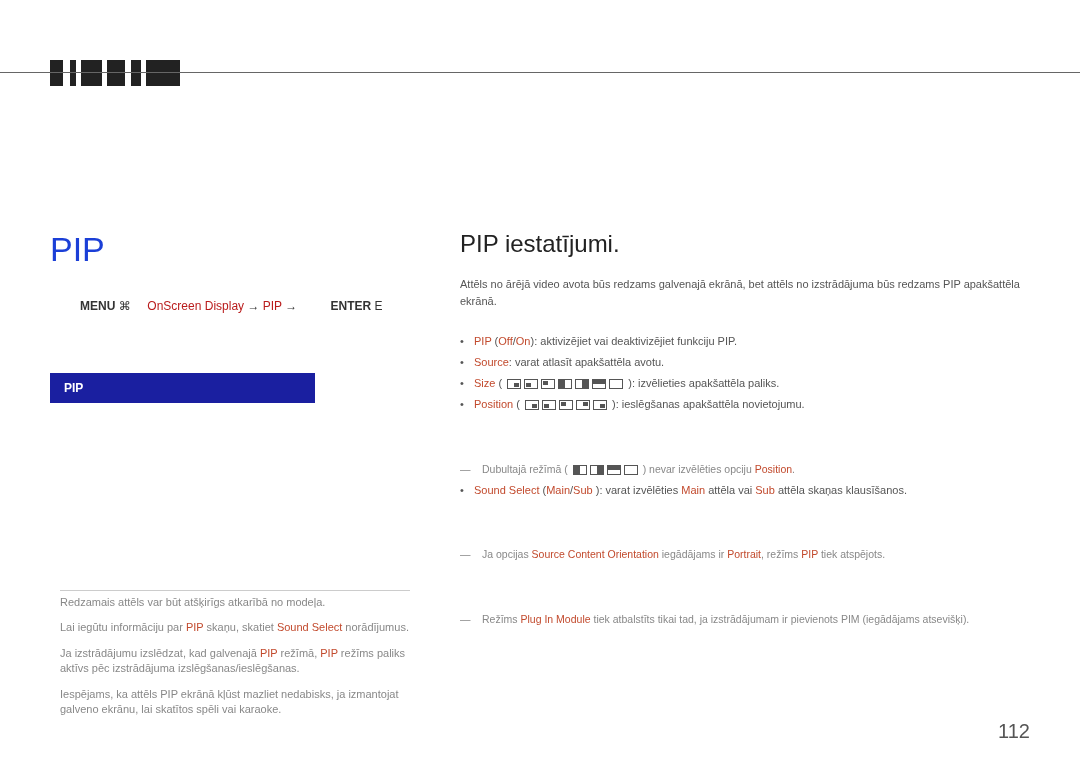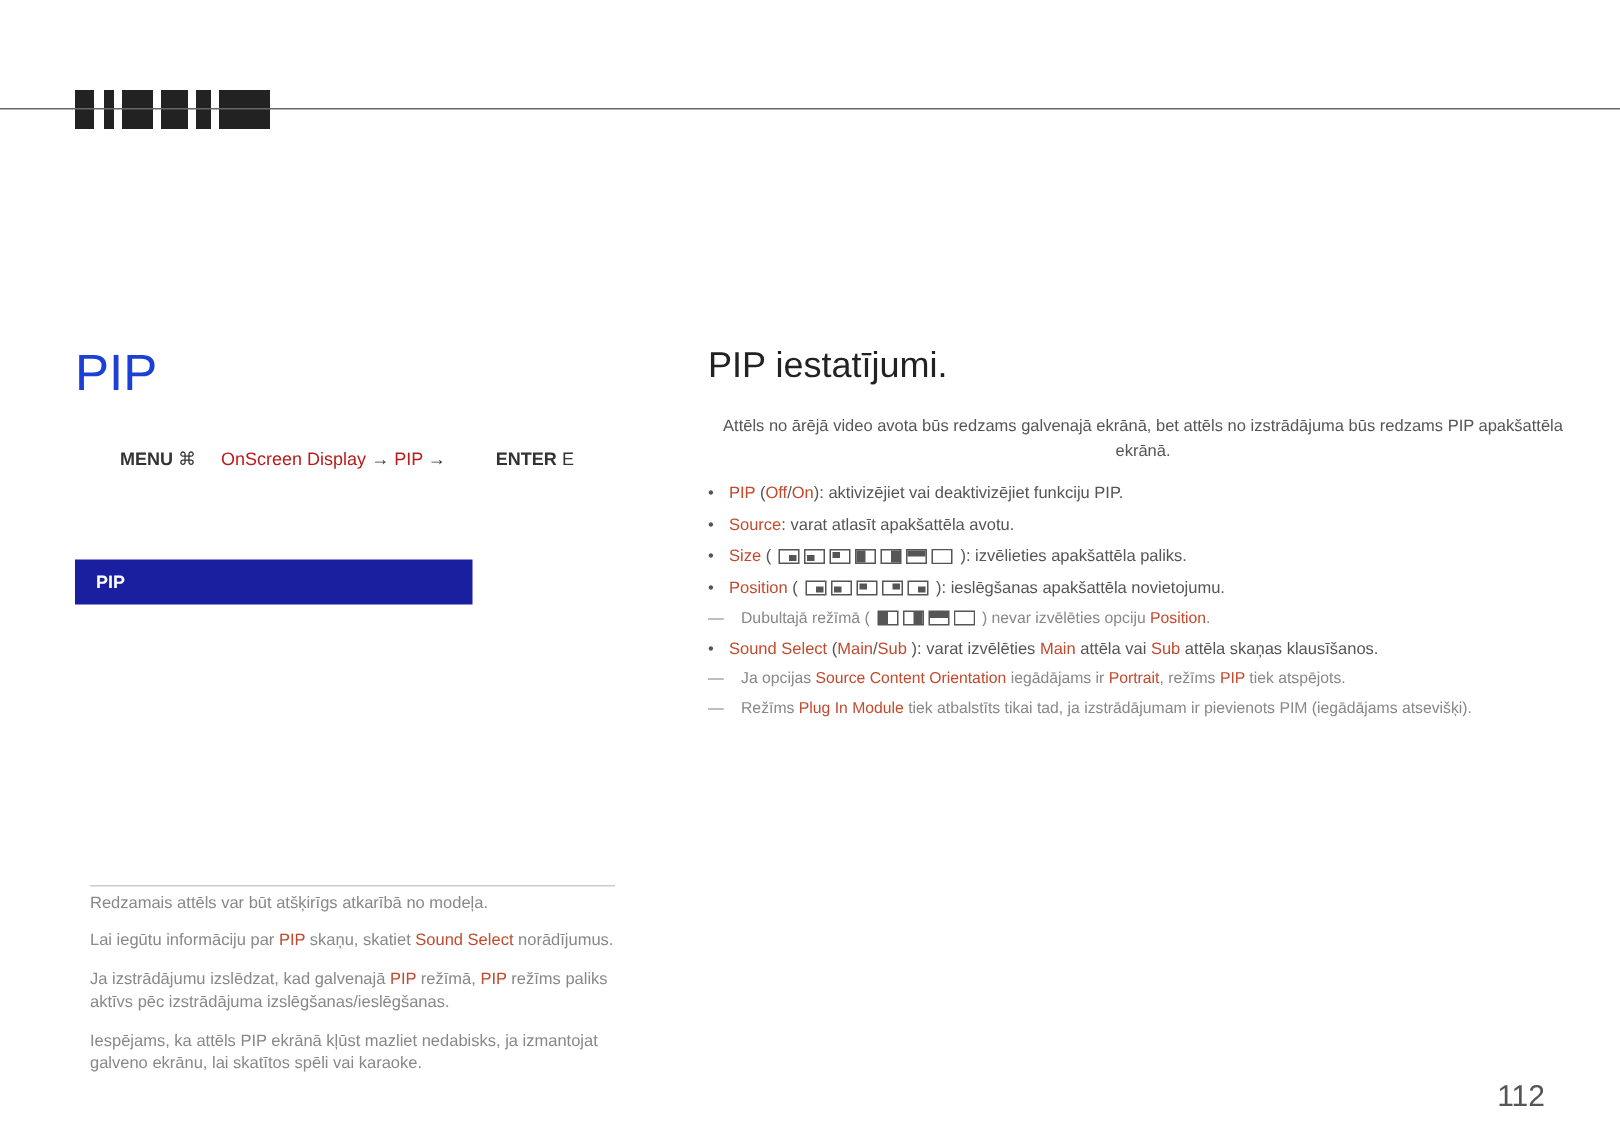--- a/index.html
+++ b/index.html
@@ -70,54 +70,54 @@
     position: absolute;
     top: 590px;
     left: 60px;
     width: 350px;
     height: 1px;
     background: #ccc;
   }
   .right-col {
     position: absolute;
     top: 230px;
-    left: 472px;
+    left: 460px;
     width: 580px;
   }
   .right-col h2 {
     font-size: 24px;
     font-weight: 400;
     color: #222;
     margin-bottom: 18px;
   }
   .intro {
     font-size: 11px;
     line-height: 1.5;
-    margin-bottom: 10px;
-    color: #555;
-    text-align: center;
+    margin-bottom: 22px;
+    color: #555;
   }
   .bullets { list-style: none; }
   .bullets li {
     font-size: 11px;
     line-height: 1.9;
     color: #555;
     padding-left: 14px;
     position: relative;
   }
   .bullets li.bul::before {
     content: "•";
     position: absolute;
     left: 0;
     color: #555;
   }
   .bullets li.dash {
     padding-left: 22px;
     color: #888;
     font-size: 10.5px;
+    margin-top: 45px;
   }
   .bullets li.dash::before {
     content: "―";
     position: absolute;
     left: 0;
     color: #888;
   }
   .hl { color: #c24a2d; }
   .iconset {
     display: inline-flex;

